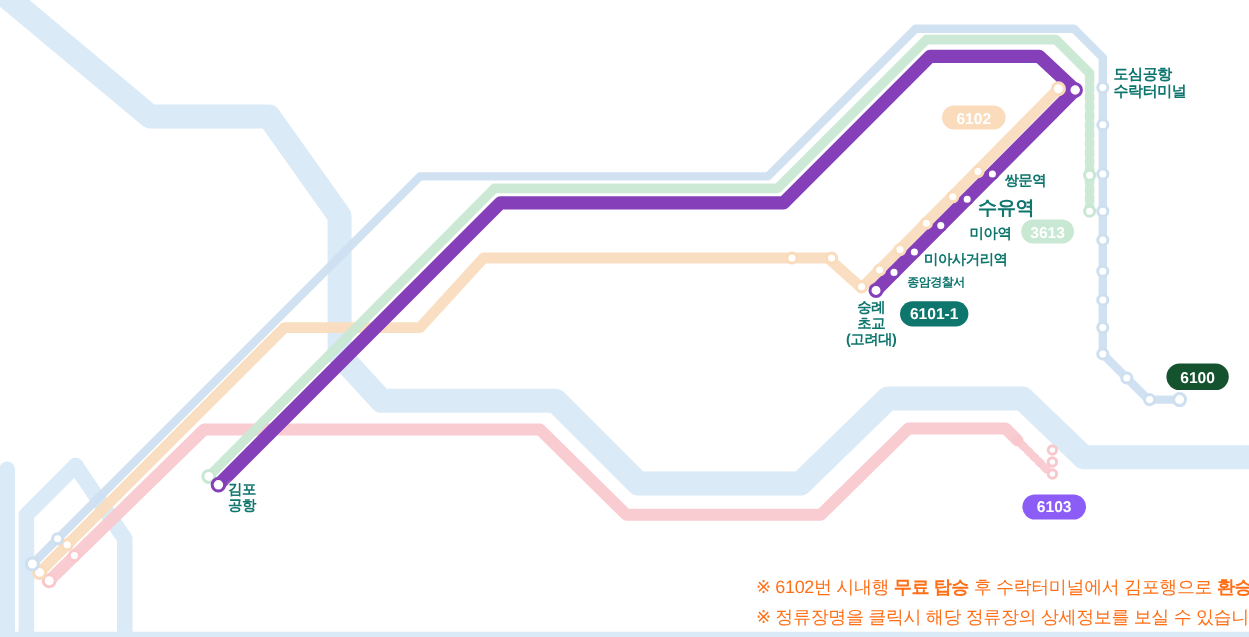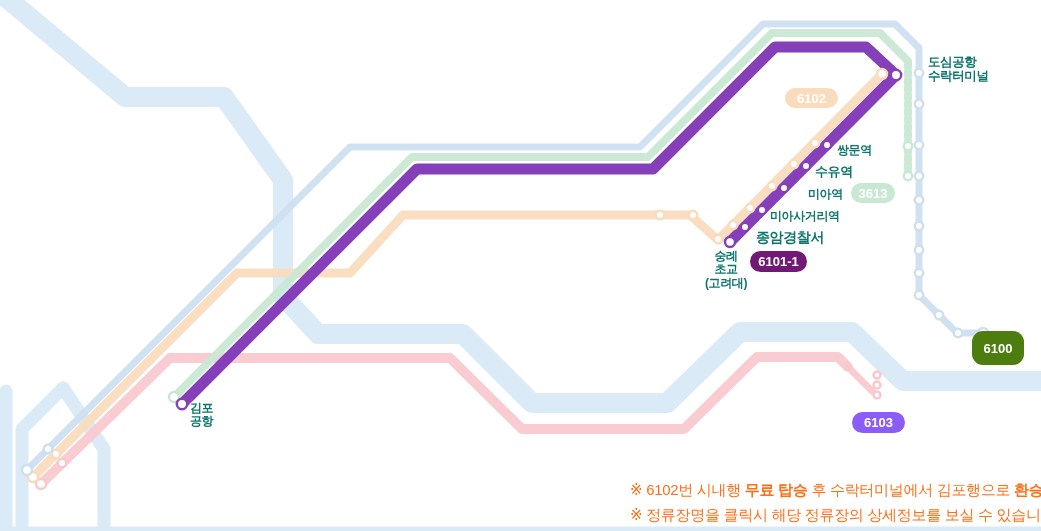--- a/index.html
+++ b/index.html
@@ -89,46 +89,46 @@
       </g>
   </svg>
   <div id="labels-layer">
       <div class="sta-label" style="left: 928px; top: 55px; font-size: 12.5px;">
         <div>도심공항</div>
         <div>수락터미널</div>
       </div>
       <div class="sta-label" style="left: 837px; top: 144px; font-size: 12px;">
         <div>쌍문역</div>
       </div>
-      <div class="sta-label" style="left: 815px; top: 165px; font-size: 13px;">
+      <div class="sta-label" style="left: 815px; top: 165px; font-size: 16px;">
         <div>수유역</div>
       </div>
       <div class="sta-label" style="left: 792px; top: 188px; font-size: 12px; padding-left: 16px;">
         <div>미아역</div>
       </div>
       <div class="sta-label" style="left: 770px; top: 210px; font-size: 12px;">
         <div>미아사거리역</div>
       </div>
-      <div class="sta-label" style="left: 756px; top: 230px; font-size: 14px;">
+      <div class="sta-label" style="left: 756px; top: 230px; font-size: 10px;">
         <div>종암경찰서</div>
       </div>
       <div class="sta-label" style="left: 701px; top: 250px; font-size: 12px; width: 50px; text-align: center;">
         <div>숭례</div>
         <div>초교</div>
         <div>(고려대)</div>
       </div>
       <div class="sta-label" style="left: 190px; top: 402px; font-size: 12px;">
         <div>김포</div>
         <div>공항</div>
       </div>
     </div>
   <div id="badges-layer">
       <div class="badge" style="left: 785px; top: 88px; width: 53px; height: 20px; background: rgb(250, 220, 188); border-radius: 10px;">6102</div>
       <div class="badge" style="left: 851px; top: 183px; width: 44px; height: 20px; background: rgb(201, 232, 212); border-radius: 10px;">3613</div>
-      <div class="badge" style="left: 750px; top: 251px; width: 57px; height: 21px; background: #701a75; border-radius: 10.5px;">6101-1</div>
-      <div class="badge" style="left: 972px; top: 303px; width: 52px; height: 34px; background: #4d7c0f; border-radius: 11px; margin-top: 28px;">6100</div>
+      <div class="badge" style="left: 750px; top: 251px; width: 57px; height: 21px; background: #0f766e; border-radius: 10.5px;">6101-1</div>
+      <div class="badge" style="left: 972px; top: 303px; width: 52px; height: 22px; background: #14532d; border-radius: 11px;">6100</div>
       <div class="badge" style="left: 852px; top: 412px; width: 53px; height: 21px; background: #8b5cf6; border-radius: 10.5px;">6103</div>
     </div>
   <div id="footer-notes" style="left: 630px; top: 477px; color: rgb(255, 111, 23);">
       <div><span>※ 6102번 시내행 </span><span class="bold">무료 탑승</span><span> 후 수락터미널에서 김포행으로 </span><span class="bold">환승 가능</span></div>
       <div><span>※ 정류장명을 클릭시 해당 정류장의 상세정보를 보실 수 있습니다.</span></div>
     </div>
 </div>
 
 </body></html>

